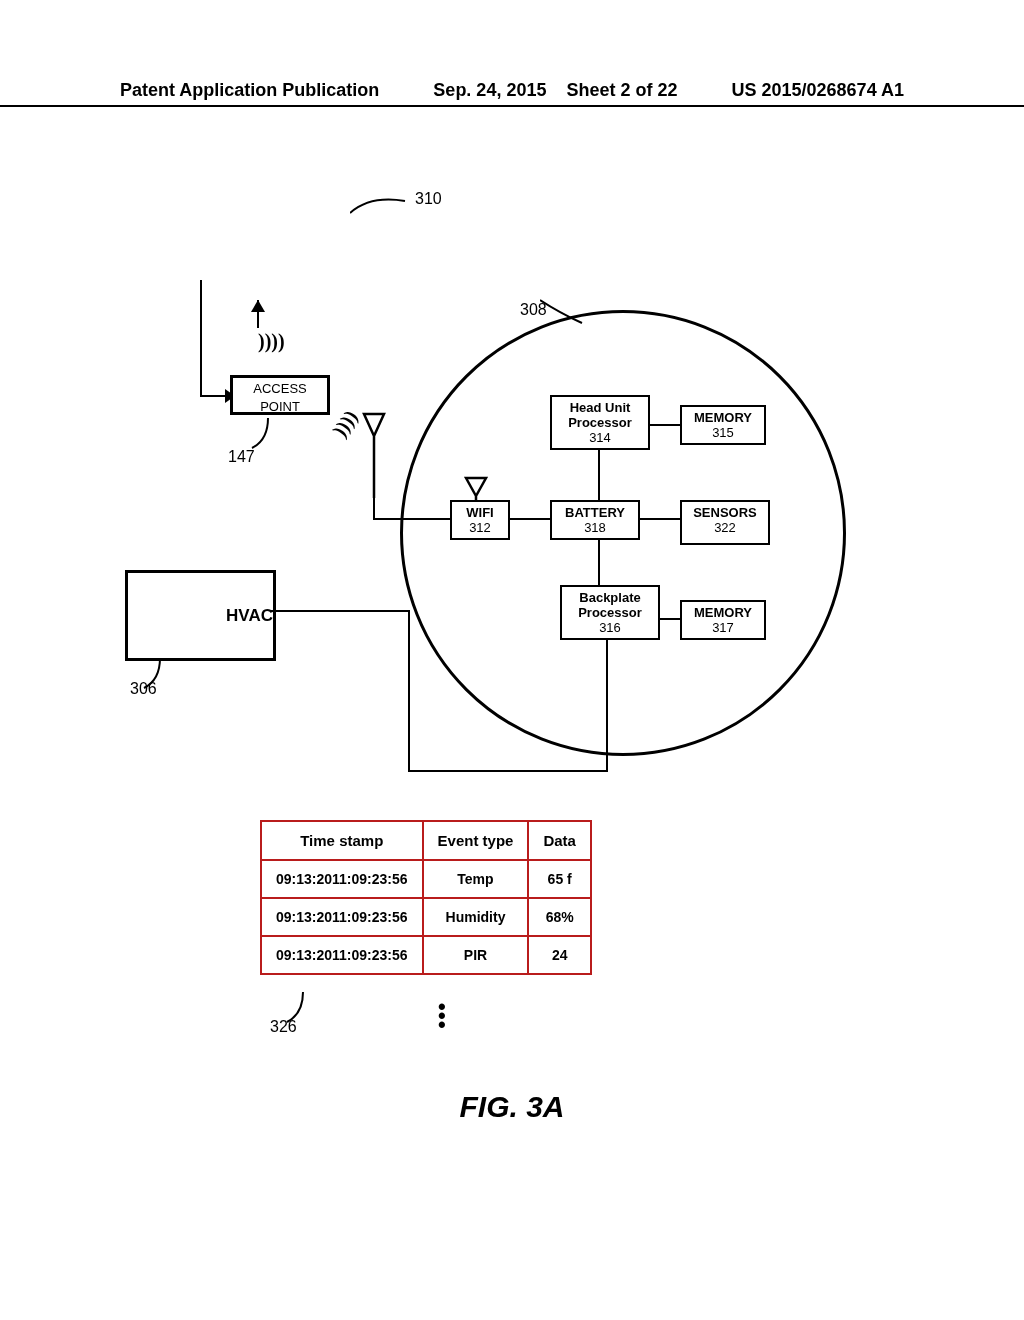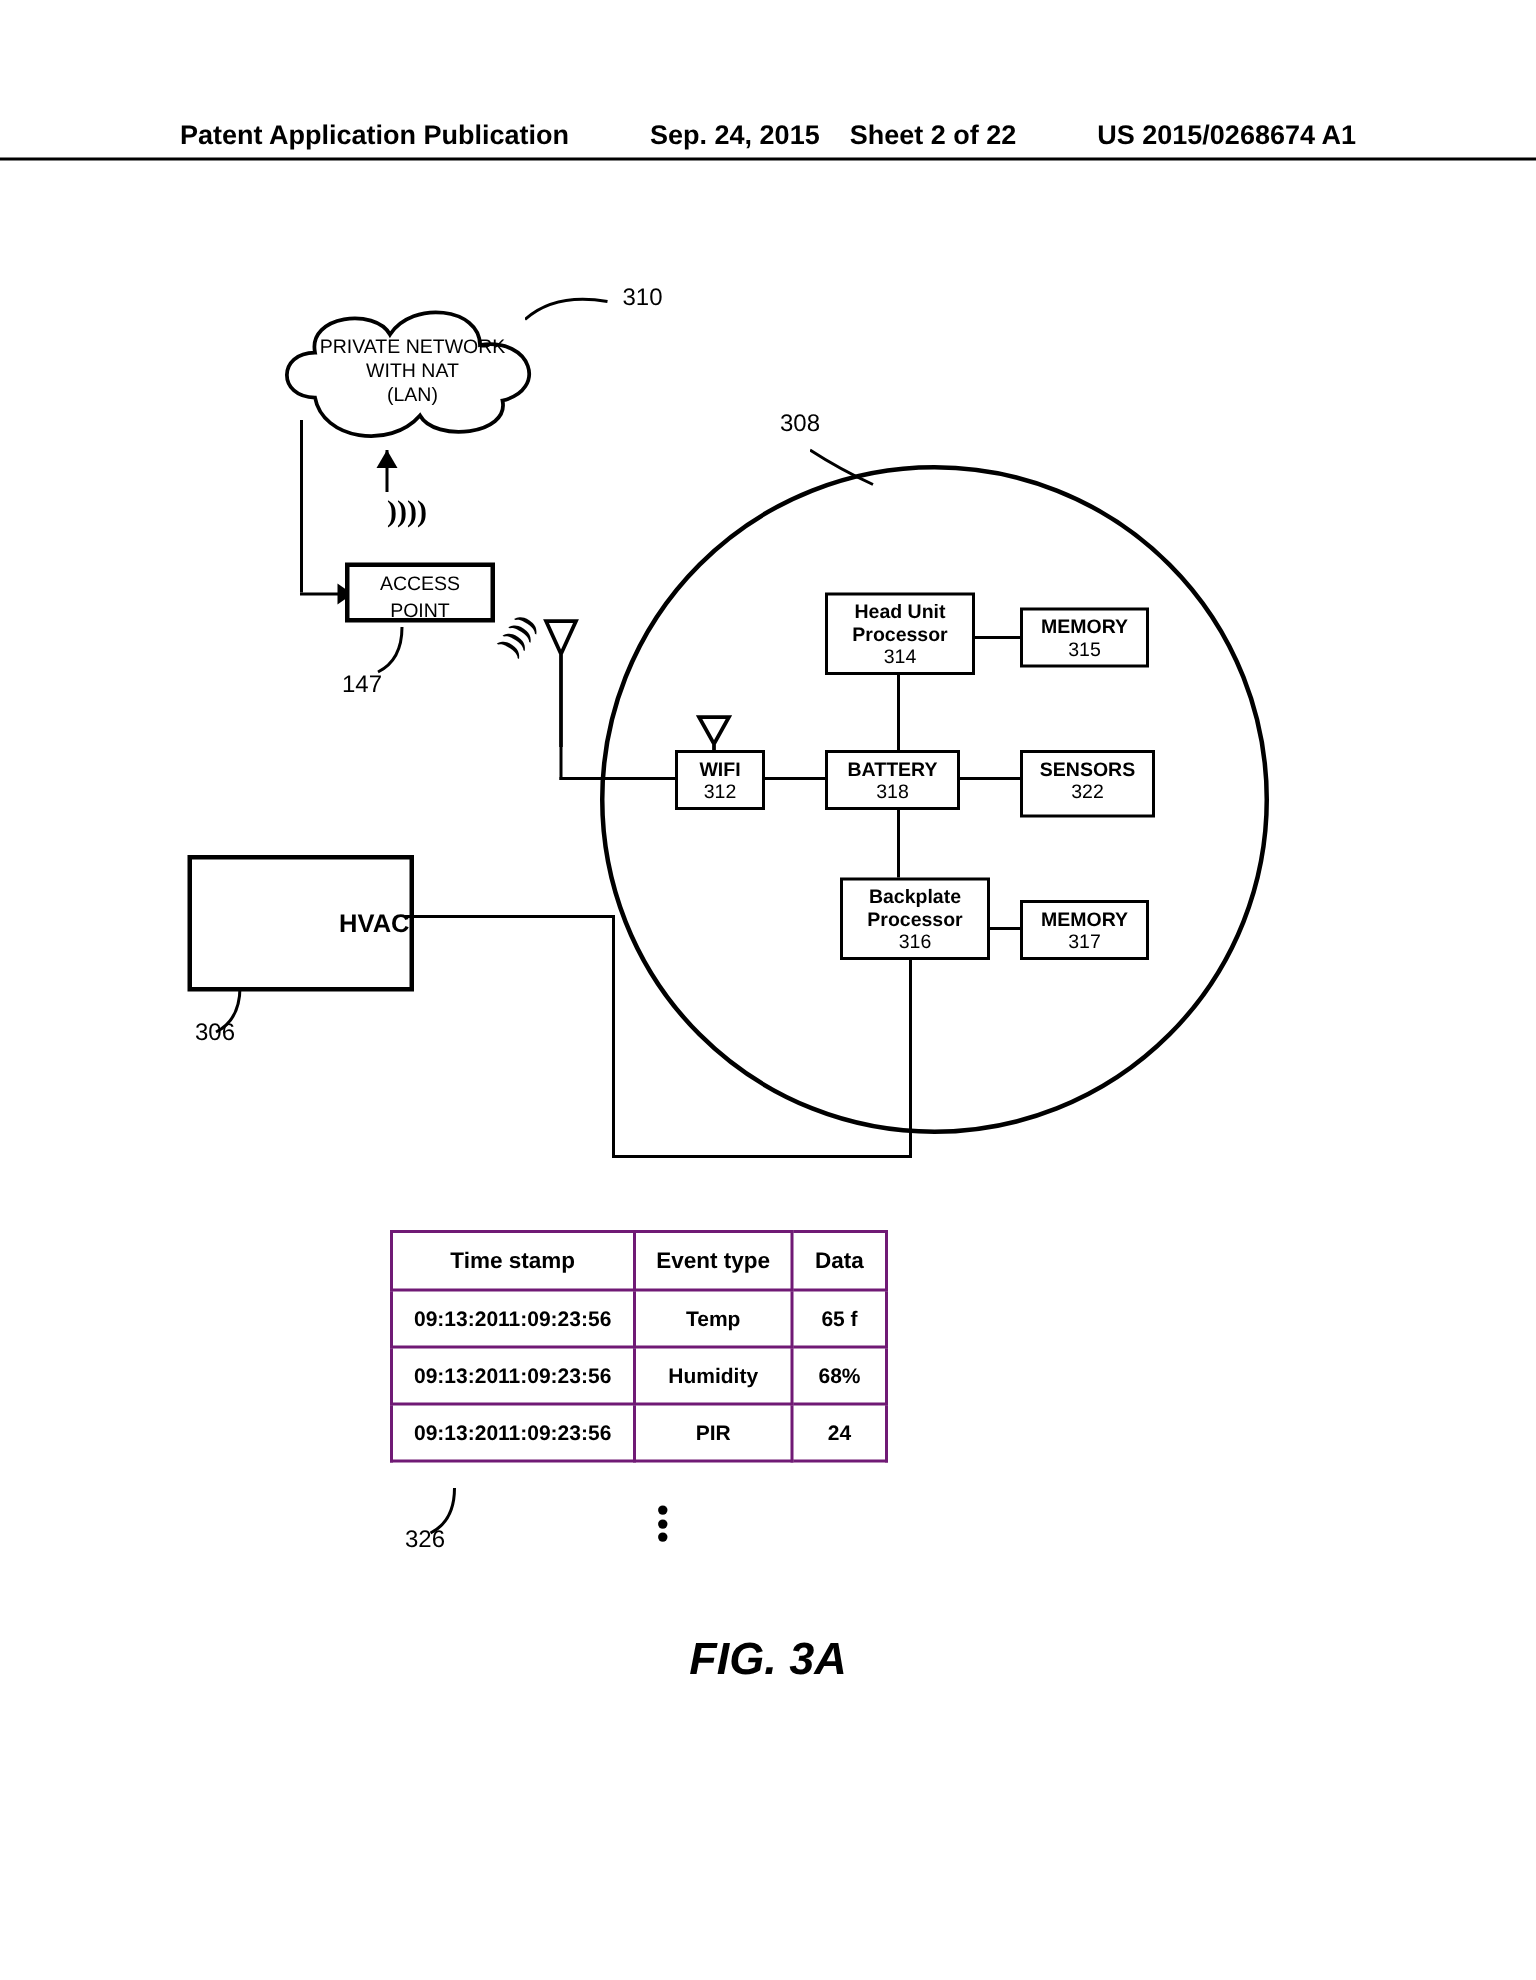--- a/index.html
+++ b/index.html
@@ -147,21 +147,21 @@
     left: 400px;
     top: 130px;
     width: 440px;
     height: 440px;
     border: 3px solid #000;
     border-radius: 50%;
   }
   .circle-ref {
     position: absolute;
     left: 520px;
-    top: 94px;
+    top: 121px;
     font-size: 16px;
   }
   
   .block {
     position: absolute;
     border: 2.5px solid #000;
     text-align: center;
     font-size: 13px;
     background: #fff;
     box-sizing: border-box;
@@ -223,21 +223,21 @@
   .hvac-line4 { left: 606px; top: 460px; width: 2px; height: 132px; background: #000; position: absolute; }
   
   .data-table {
     position: absolute;
     left: 260px;
     top: 640px;
     border-collapse: collapse;
     font-size: 14px;
   }
   .data-table th, .data-table td {
-    border: 2px solid #701a75;
+    border: 2px solid #b91c1c;
     padding: 10px 14px;
     text-align: center;
     font-weight: bold;
   }
   .data-table th {
     font-size: 15px;
   }
   .table-ref {
     position: absolute;
     left: 270px;
@@ -274,30 +274,20 @@
       <span>Sep. 24, 2015</span>
       &nbsp;&nbsp;
       <span>Sheet 2 of 22</span>
     </span>
     <span>US 2015/0268674 A1</span>
   </div>
 </div>
 
 <div class="diagram">
 
-  <div class="cloud">
-    <svg width="190" height="110" viewBox="0 0 190 110">
-      <path d="M30,70 C5,70 5,40 30,40 C25,15 70,10 80,28 C95,5 140,10 140,35 C175,30 185,65 155,72 C160,95 110,100 100,82 C80,105 35,98 30,70 Z" fill="none" stroke="#000" stroke-width="2.5"></path>
-    </svg>
-    <div class="cloud-text">
-      <span>PRIVATE NETWORK</span><br>
-      <span>WITH NAT</span><br>
-      <span>(LAN)</span>
-    </div>
-  </div>
   <svg style="position:absolute; left:350px; top:15px;" width="60" height="25">
     <path d="M0,18 Q20,0 55,6" stroke="#000" stroke-width="2" fill="none"></path>
   </svg>
   <div class="cloud-ref">310</div>
 
   <div class="lan-down"></div>
   <div class="lan-across"></div>
   <div class="arrow-right-small"></div>
 
   <div class="line-ap-cloud"></div>

